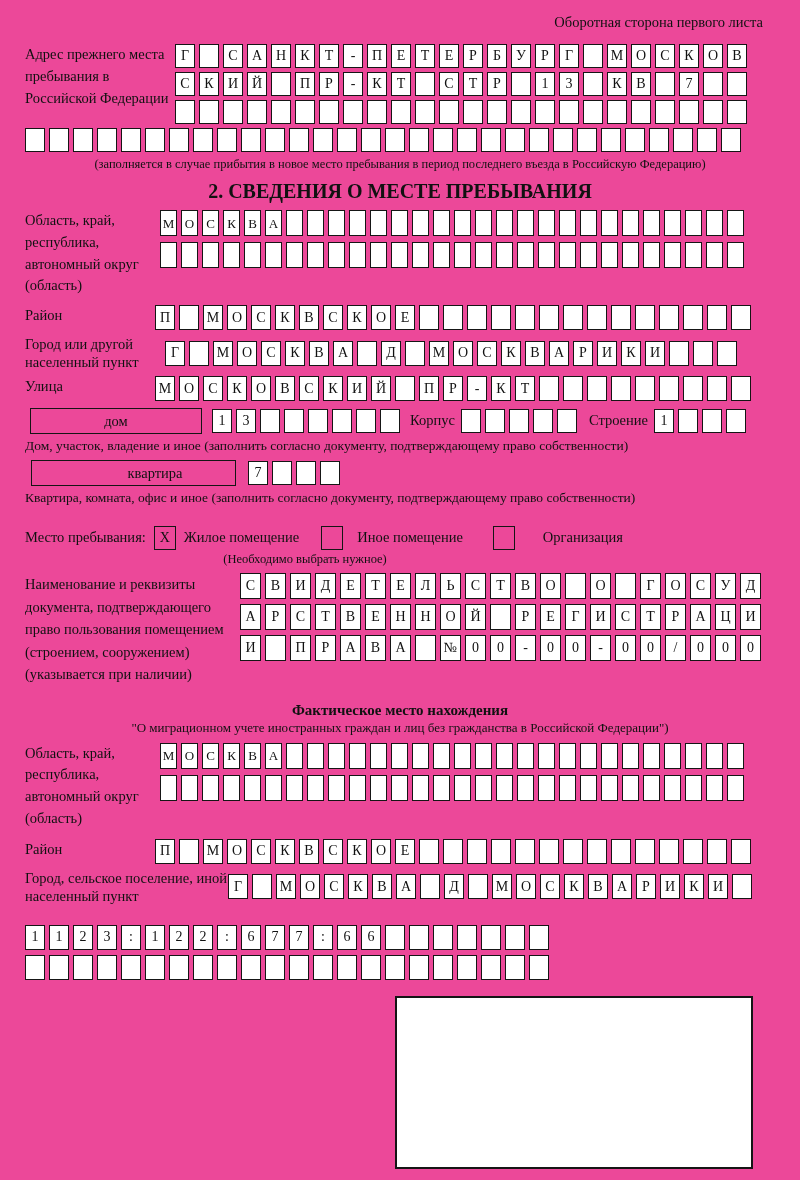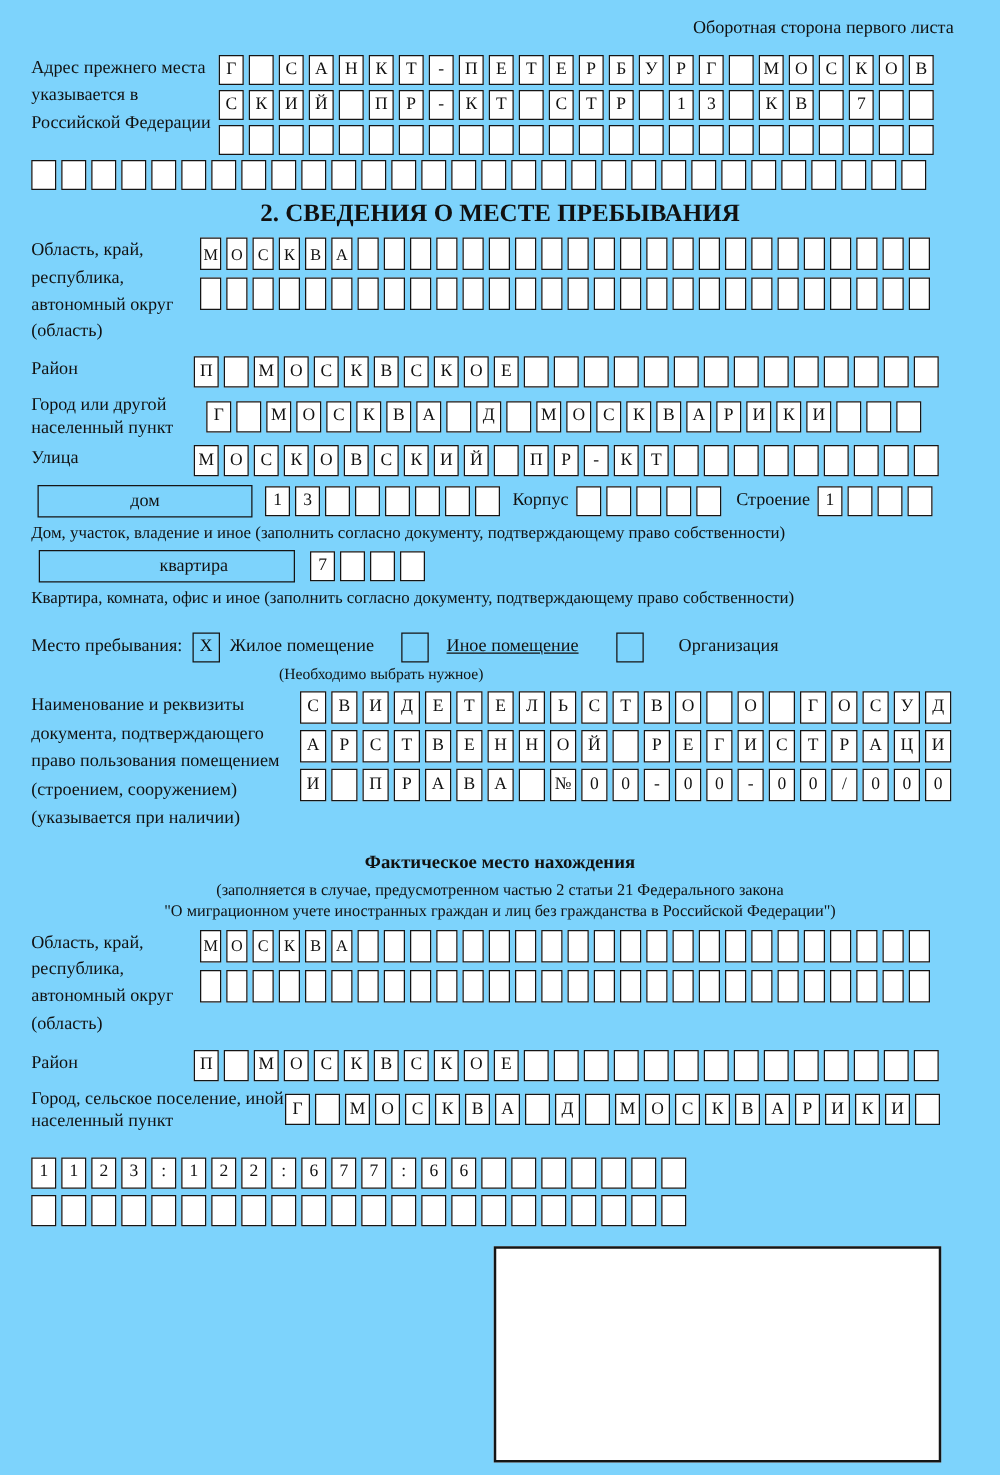--- a/index.html
+++ b/index.html
@@ -1,18 +1,18 @@
 <!DOCTYPE html>
 <html><head>
 <meta charset="utf-8">
 <style>
   * { margin:0; padding:0; box-sizing:border-box; }
   html,body { background:#fff; }
   .page {
-    position:relative; width:800px; height:1180px; background:#7dd3fc;
+    position:relative; width:800px; height:1180px; background:#ec4899;
     font-family:"Liberation Serif", serif; color:#111;
     padding:14px 25px 0 25px; overflow:hidden;
   }
   .header-note { text-align:right; font-size:14.5px; padding-right:12px; }
 
   .line { display:flex; align-items:flex-start; }
   .label { font-size:14.5px; line-height:1.5; flex:0 0 auto; }
 
   .rows { display:flex; flex-direction:column; gap:4px; }
   .cells { display:flex; gap:4px; }
@@ -41,21 +41,21 @@
   .mark-box { border:2px solid #151515; width:358px; height:173px; background:#fff; }
 </style>
 </head>
 <body>
 
 <div class="page">
 
   <div class="header-note">Оборотная сторона первого листа</div>
 
   <div class="line" style="margin-top:13px;">
-    <div class="label" style="width:150px;">Адрес прежнего места указывается в Российской Федерации</div>
+    <div class="label" style="width:150px;">Адрес прежнего места пребывания в Российской Федерации</div>
     <div class="rows">
       <div class="cells">
           <span class="cell">Г</span>
           <span class="cell"></span>
           <span class="cell">С</span>
           <span class="cell">А</span>
           <span class="cell">Н</span>
           <span class="cell">К</span>
           <span class="cell">Т</span>
           <span class="cell">-</span>
@@ -155,20 +155,21 @@
       <span class="cell"></span>
       <span class="cell"></span>
       <span class="cell"></span>
       <span class="cell"></span>
       <span class="cell"></span>
       <span class="cell"></span>
       <span class="cell"></span>
       <span class="cell"></span>
       <span class="cell"></span>
     </div>
+  <div class="caption-center">(заполняется в случае прибытия в новое место пребывания в период последнего въезда в Российскую Федерацию)</div>
 
   <div class="section-title" style="margin-top:8px;">2. СВЕДЕНИЯ О МЕСТЕ ПРЕБЫВАНИЯ</div>
 
   <div class="line" style="margin-top:7px;">
     <div class="label" style="width:135px;">Область, край, республика, автономный округ (область)</div>
     <div class="rows" style="gap:6px;">
       <div class="cells narrow">
           <span class="cell">М</span>
           <span class="cell">О</span>
           <span class="cell">С</span>
@@ -362,21 +363,21 @@
         <span class="cell"></span>
       </div>
   </div>
   <div class="caption-left">Квартира, комната, офис и иное (заполнить согласно документу, подтверждающему право собственности)</div>
 
   <div class="line" style="margin-top:20px; align-items:center;">
     <div class="label">Место пребывания:</div>
     <span class="check-box" style="margin-left:8px;">X</span>
     <div class="label" style="margin-left:8px;">Жилое помещение</div>
     <span class="check-box" style="margin-left:22px;"></span>
-    <div class="label" style="margin-left:14px;text-decoration:underline;">Иное помещение</div>
+    <div class="label" style="margin-left:14px;">Иное помещение</div>
     <span class="check-box" style="margin-left:30px;"></span>
     <div class="label" style="margin-left:28px;">Организация</div>
   </div>
   <div style="width:560px; text-align:center; font-size:12.5px; margin-top:2px;">(Необходимо выбрать нужное)</div>
 
   <div class="line" style="margin-top:6px;">
     <div class="label" style="width:215px; line-height:1.55;">Наименование и реквизиты документа, подтверждающего право пользования помещением (строением, сооружением) (указывается при наличии)</div>
     <div class="rows" style="gap:5px;">
       <div class="cells w21">
           <span class="cell">С</span>
@@ -444,21 +445,20 @@
           <span class="cell">0</span>
           <span class="cell">/</span>
           <span class="cell">0</span>
           <span class="cell">0</span>
           <span class="cell">0</span>
         </div>
     </div>
   </div>
 
   <div class="sub-title" style="margin-top:16px;">Фактическое место нахождения</div>
-  <div class="caption-center" style="font-size:13px;">(заполняется в случае, предусмотренном частью 2 статьи 21 Федерального закона</div>
   <div class="caption-center" style="font-size:13px; margin-top:1px;">"О миграционном учете иностранных граждан и лиц без гражданства в Российской Федерации")</div>
 
   <div class="line" style="margin-top:7px;">
     <div class="label" style="width:135px;">Область, край, республика, автономный округ (область)</div>
     <div class="rows" style="gap:6px;">
       <div class="cells narrow">
           <span class="cell">М</span>
           <span class="cell">О</span>
           <span class="cell">С</span>
           <span class="cell">К</span>

